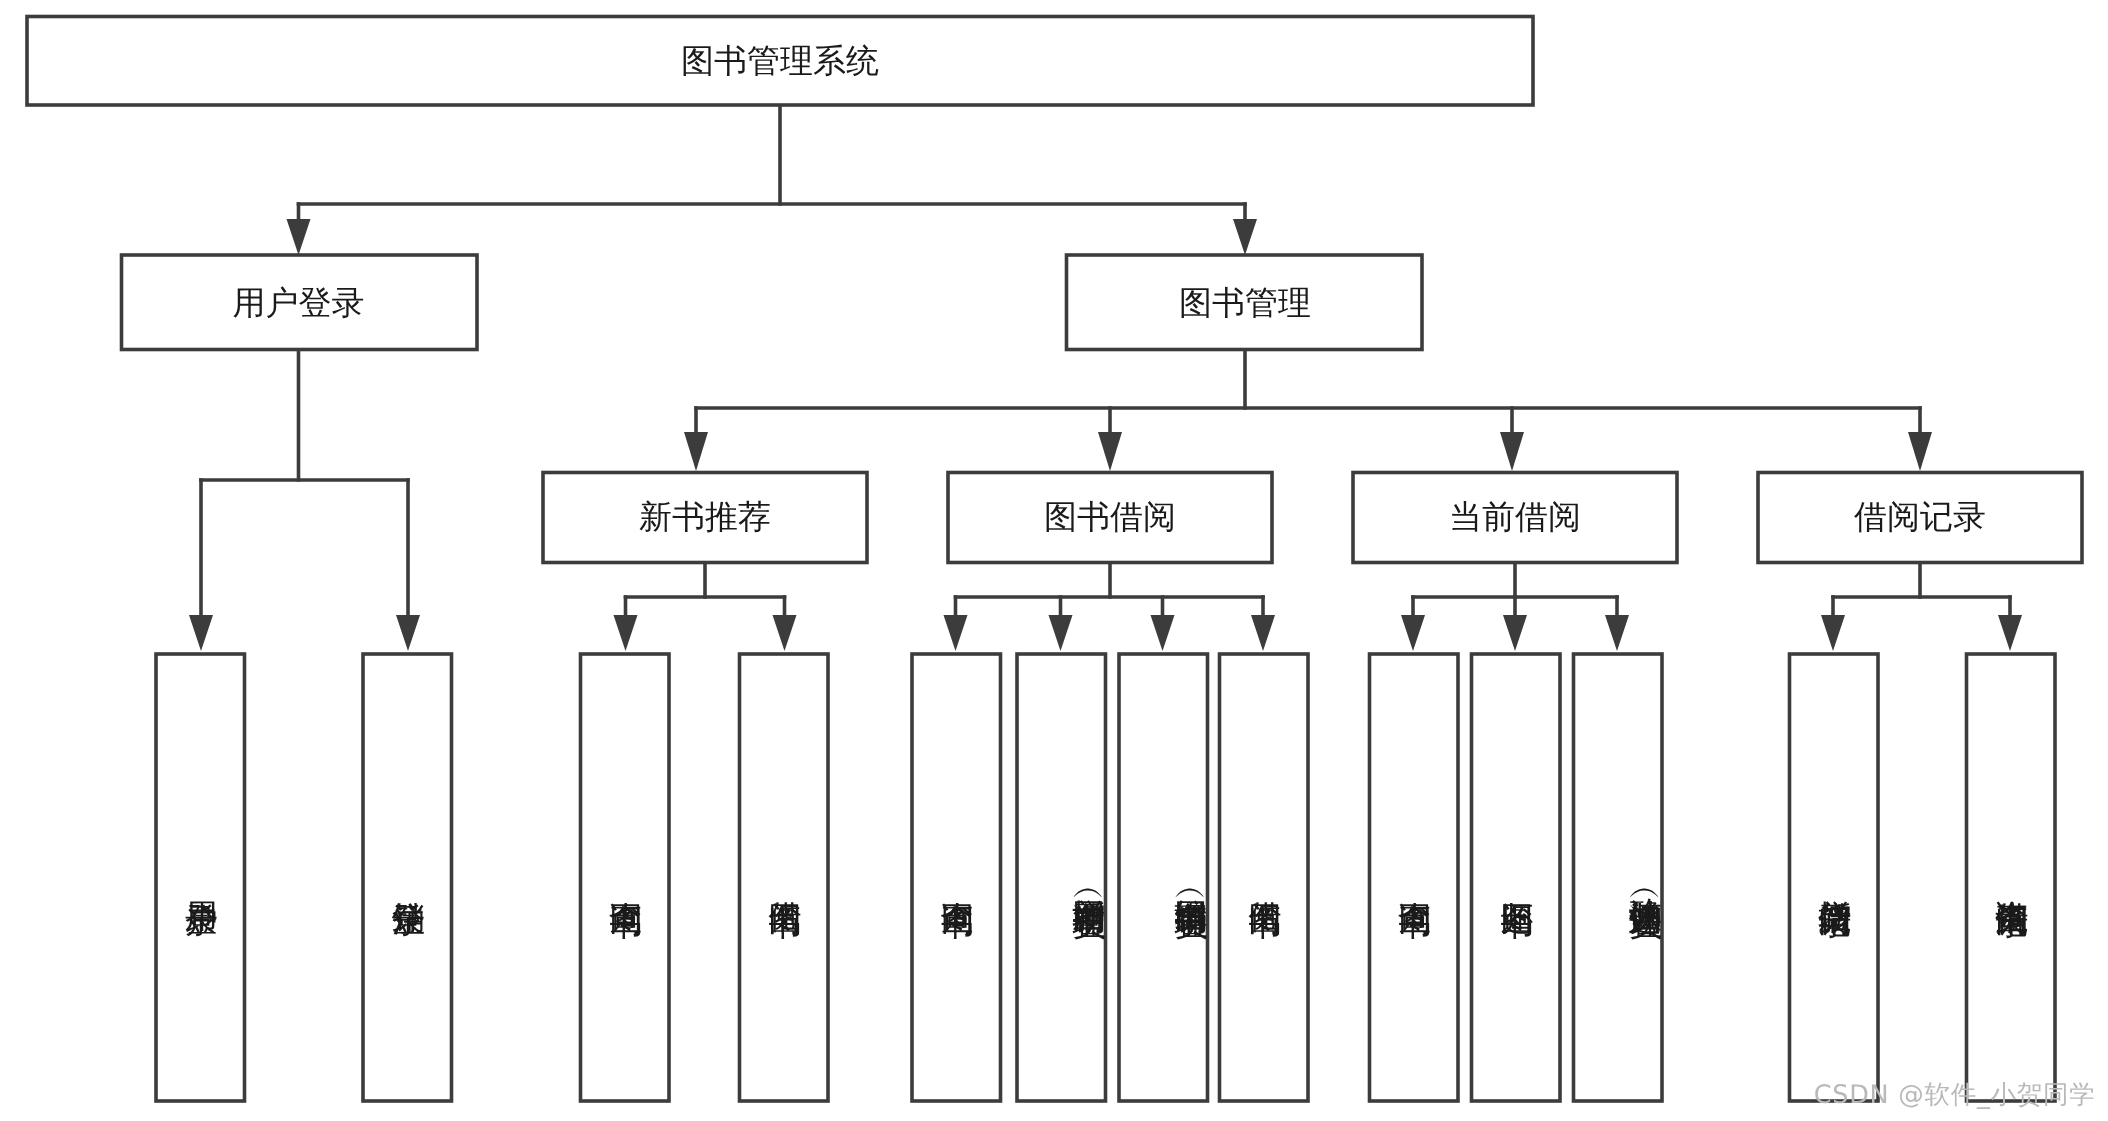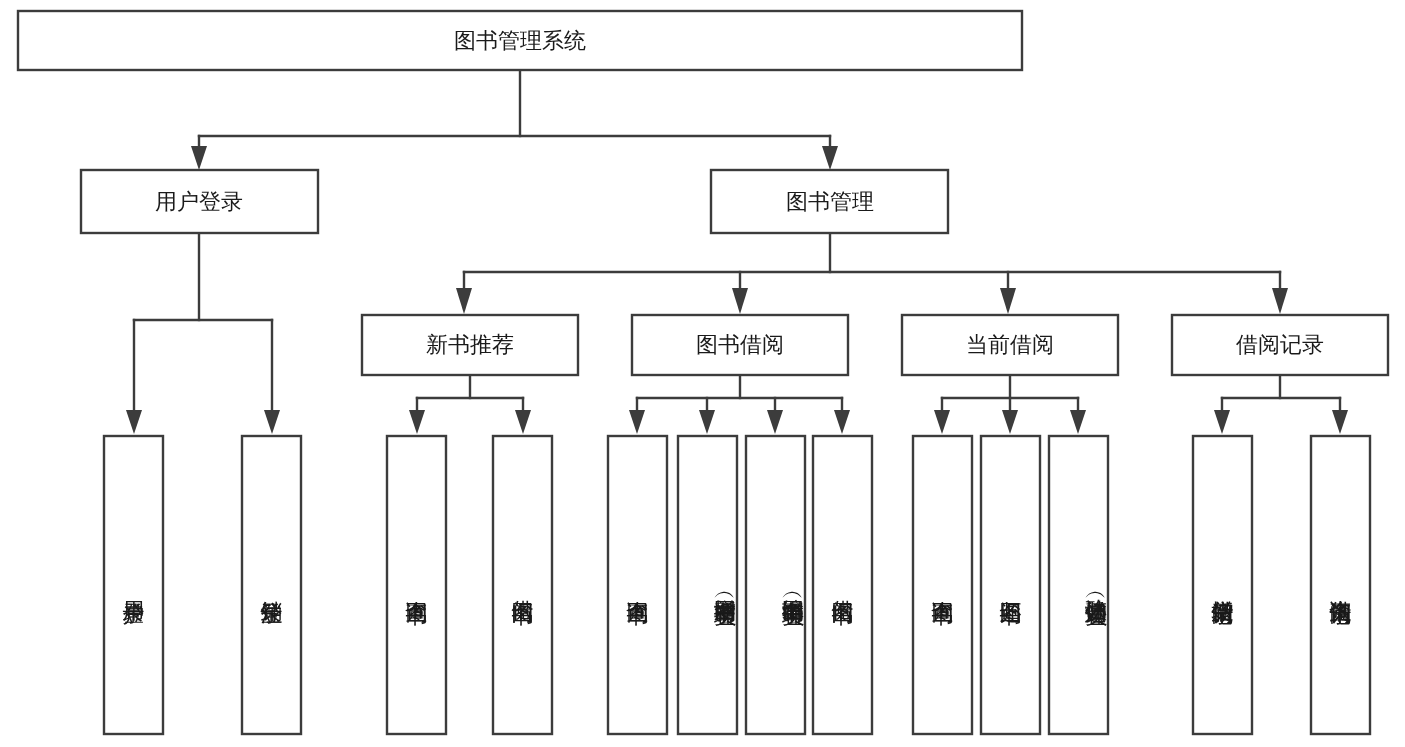--- a/index.html
+++ b/index.html
@@ -219,13 +219,14 @@
   <div class="node-label-v" style="left:746px; top:438px; width:59px; height:294px; align-items:flex-start;">编辑图书（管理员）</div>
   <div class="node-label-v" style="left:813px; top:436px; width:59px; height:298px;">借阅图书</div>
 
   <div class="node-label-v" style="left:913px; top:436px; width:59px; height:298px;">查询图书</div>
   <div class="node-label-v" style="left:981px; top:436px; width:59px; height:298px;">归还图书</div>
   <div class="node-label-v" style="left:1049px; top:438px; width:59px; height:294px; align-items:flex-start;">确认归还（管理员）</div>
 
   <div class="node-label-v" style="left:1193px; top:436px; width:59px; height:298px;">新增借阅记录</div>
   <div class="node-label-v" style="left:1311px; top:436px; width:59px; height:298px;">查询借阅记录</div>
 
+  <div class="watermark">CSDN @软件_小贺同学</div>
 </div>
 
 </body></html>

